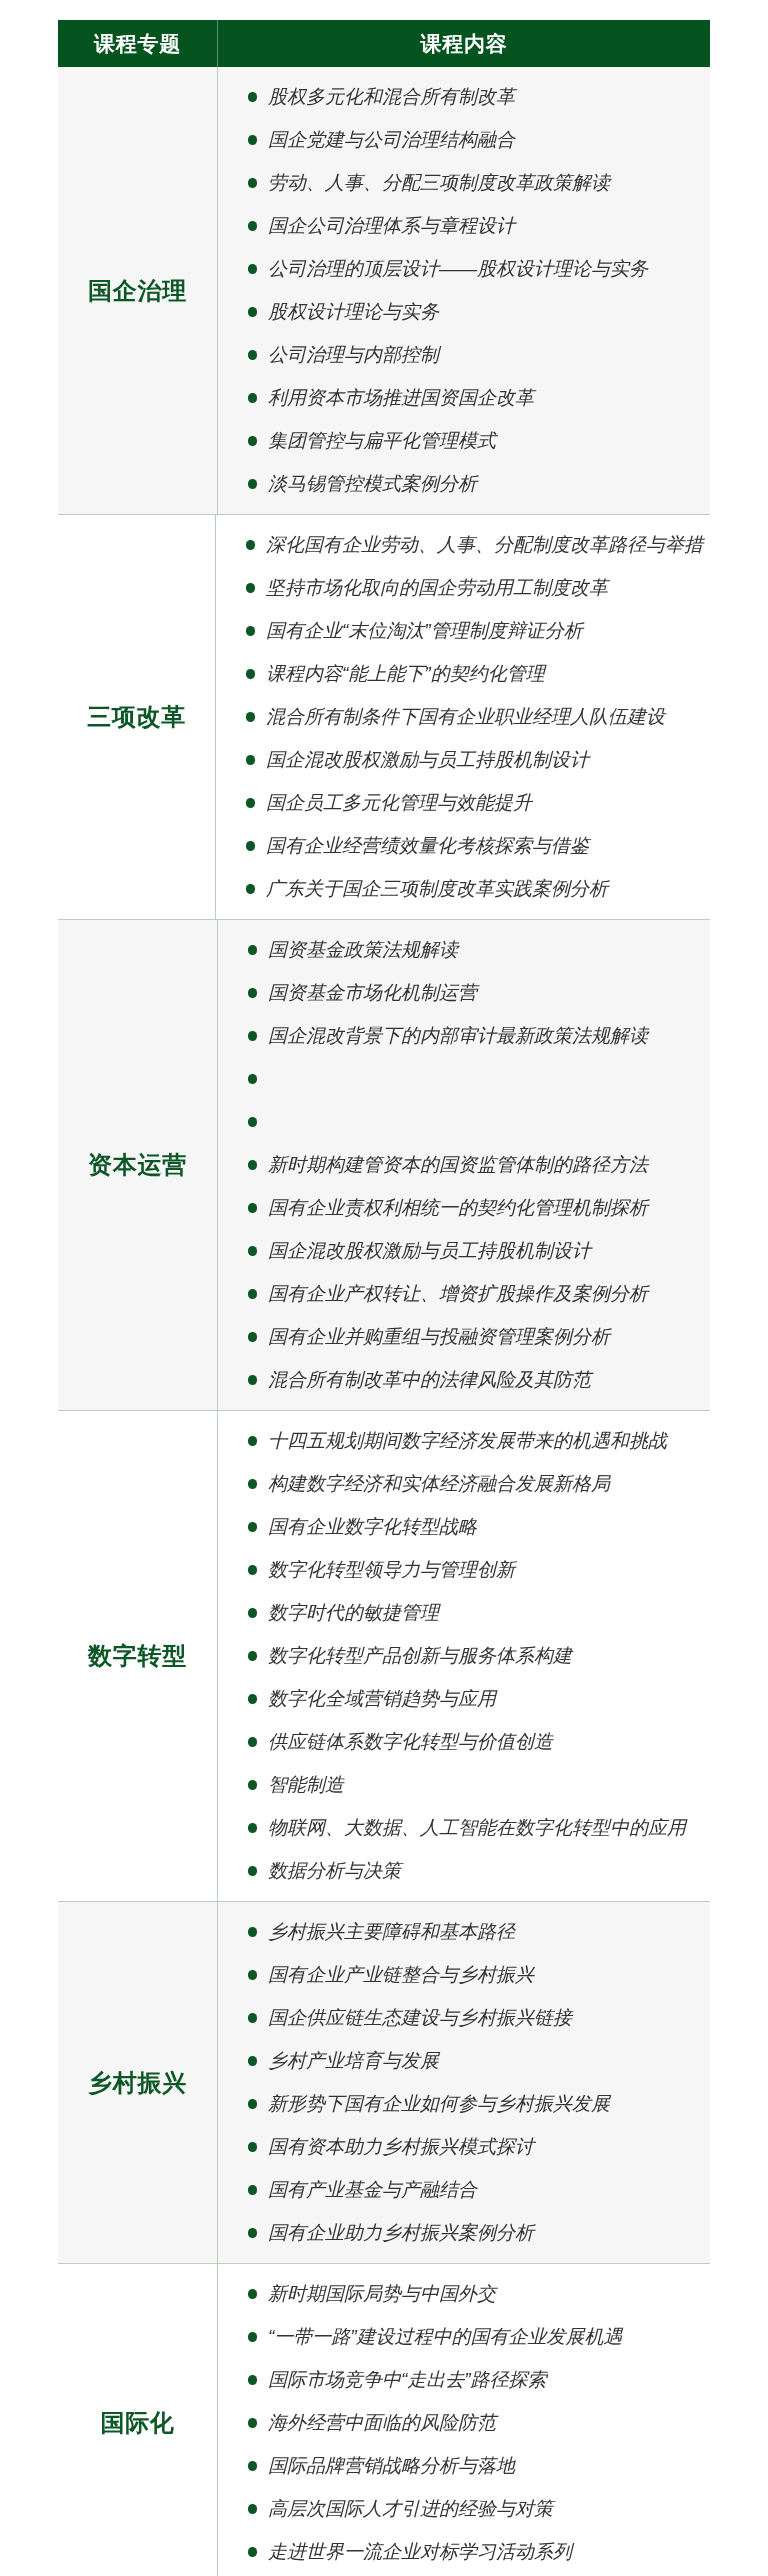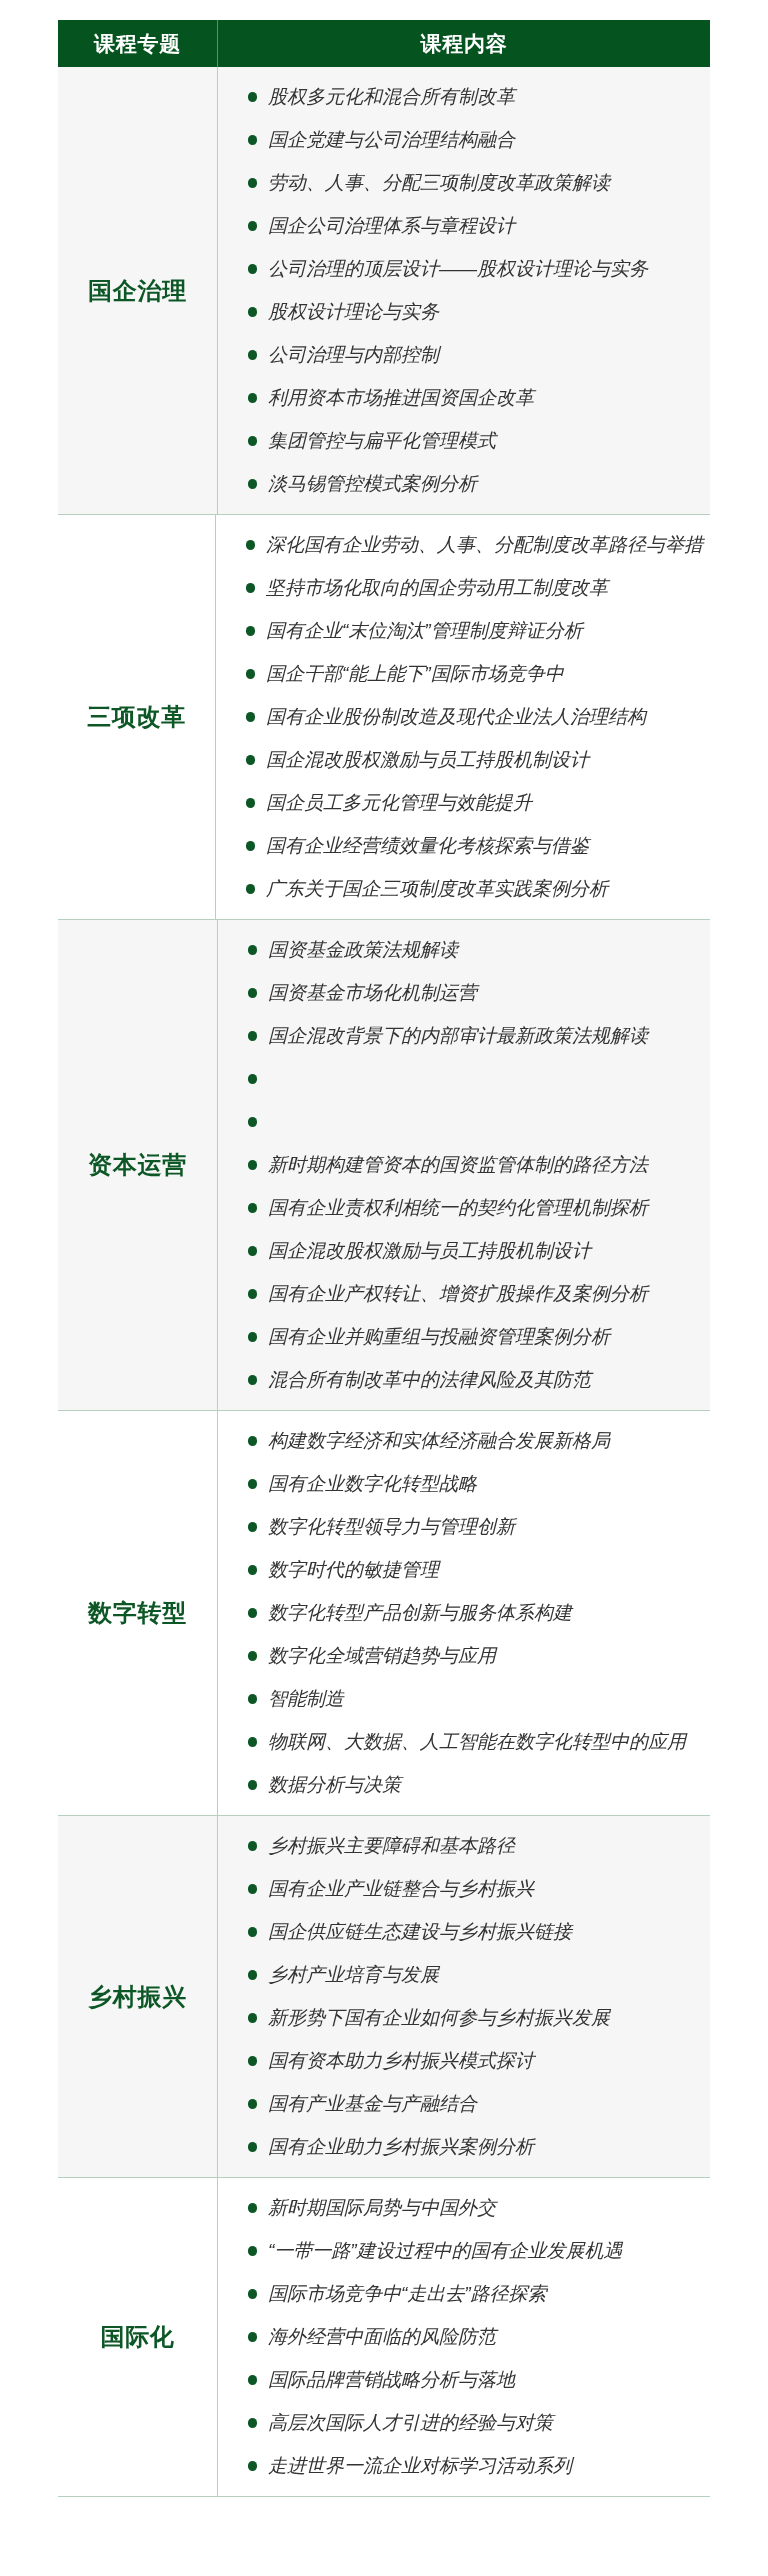--- a/index.html
+++ b/index.html
@@ -164,25 +164,25 @@
               <li>
                 <span class="bullet"></span>
                 <span class="item-text">坚持市场化取向的国企劳动用工制度改革</span>
               </li>
               <li>
                 <span class="bullet"></span>
                 <span class="item-text">国有企业“末位淘汰”管理制度辩证分析</span>
               </li>
               <li>
                 <span class="bullet"></span>
-                <span class="item-text">国企干部“能上能下”国际市场竞争中</span>
-              </li>
-              <li>
-                <span class="bullet"></span>
-                <span class="item-text">国有企业股份制改造及现代企业法人治理结构</span>
+                <span class="item-text">课程内容“能上能下”的契约化管理</span>
+              </li>
+              <li>
+                <span class="bullet"></span>
+                <span class="item-text">混合所有制条件下国有企业职业经理人队伍建设</span>
               </li>
               <li>
                 <span class="bullet"></span>
                 <span class="item-text">国企混改股权激励与员工持股机制设计</span>
               </li>
               <li>
                 <span class="bullet"></span>
                 <span class="item-text">国企员工多元化管理与效能提升</span>
               </li>
               <li>
@@ -250,20 +250,24 @@
   </div>
 
   <div class="trow">
     <div class="td-topic">
       <span class="topic-label">数字转型</span>
     </div>
     <div class="td-content">
       <ul class="items">
               <li>
                 <span class="bullet"></span>
+                <span class="item-text">十四五规划期间数字经济发展带来的机遇和挑战</span>
+              </li>
+              <li>
+                <span class="bullet"></span>
                 <span class="item-text">构建数字经济和实体经济融合发展新格局</span>
               </li>
               <li>
                 <span class="bullet"></span>
                 <span class="item-text">国有企业数字化转型战略</span>
               </li>
               <li>
                 <span class="bullet"></span>
                 <span class="item-text">数字化转型领导力与管理创新</span>
               </li>
@@ -274,20 +278,24 @@
               <li>
                 <span class="bullet"></span>
                 <span class="item-text">数字化转型产品创新与服务体系构建</span>
               </li>
               <li>
                 <span class="bullet"></span>
                 <span class="item-text">数字化全域营销趋势与应用</span>
               </li>
               <li>
                 <span class="bullet"></span>
+                <span class="item-text">供应链体系数字化转型与价值创造</span>
+              </li>
+              <li>
+                <span class="bullet"></span>
                 <span class="item-text">智能制造</span>
               </li>
               <li>
                 <span class="bullet"></span>
                 <span class="item-text">物联网、大数据、人工智能在数字化转型中的应用</span>
               </li>
               <li>
                 <span class="bullet"></span>
                 <span class="item-text">数据分析与决策</span>
               </li>

